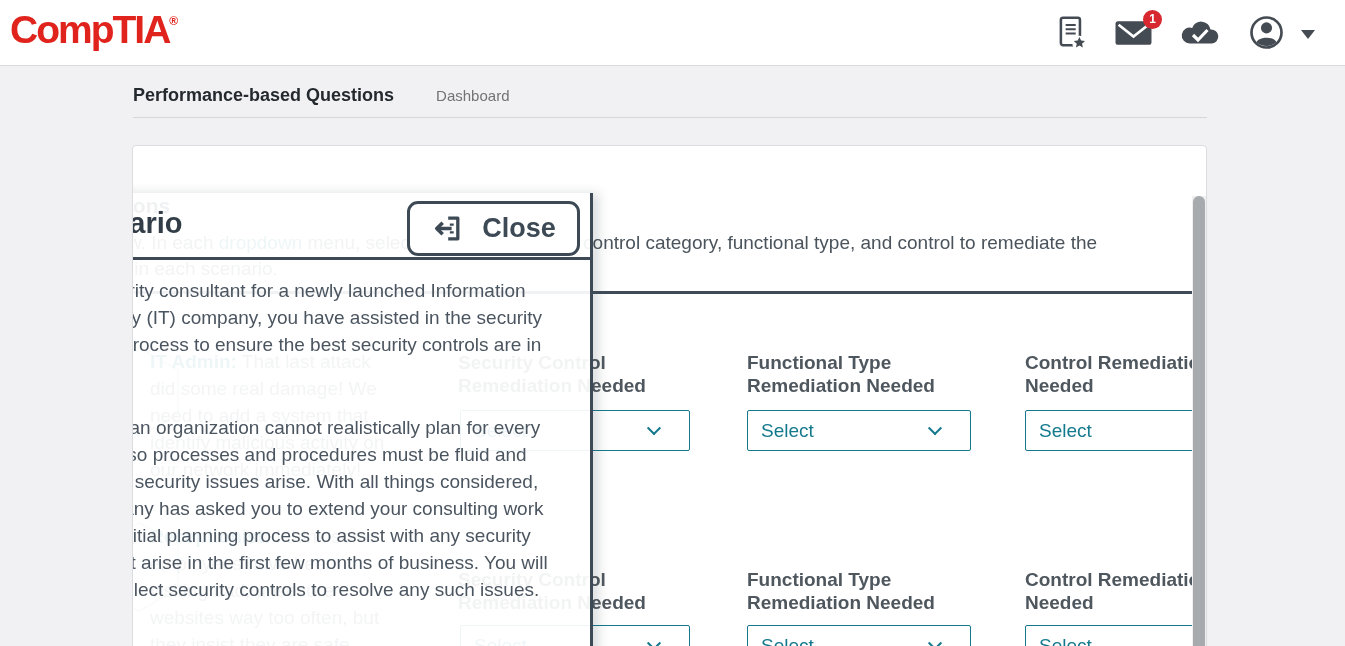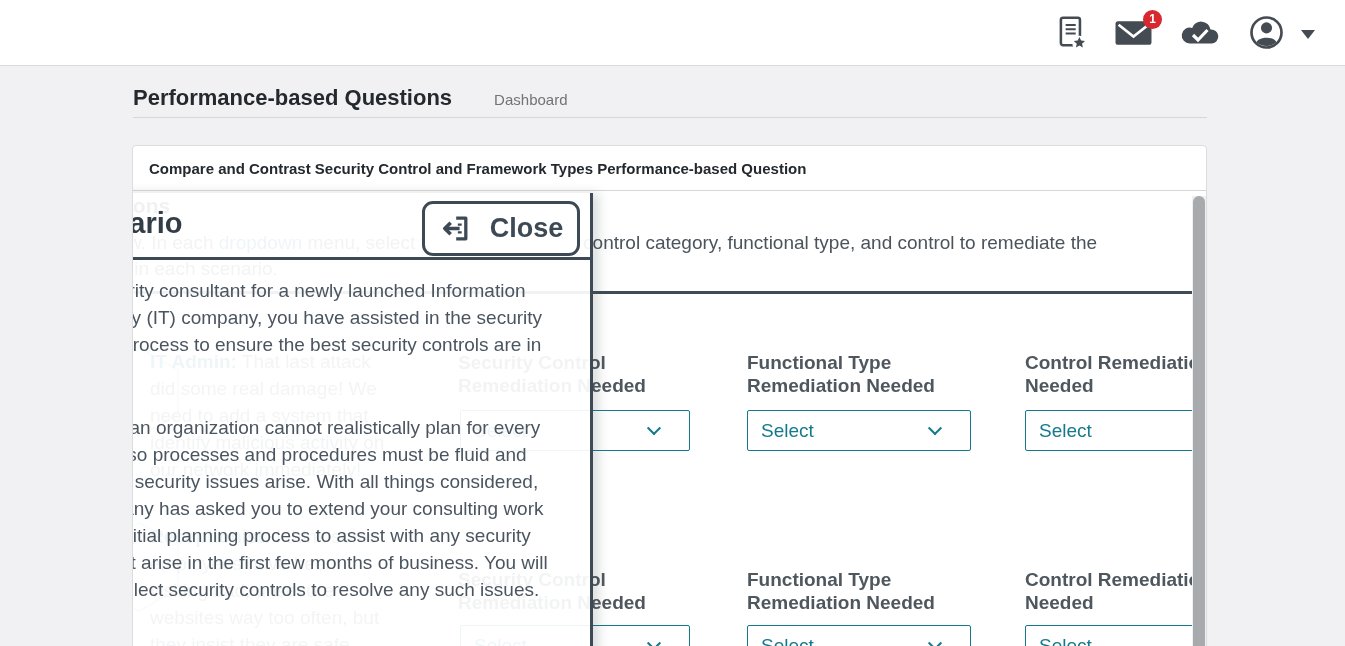--- a/index.html
+++ b/index.html
@@ -16,21 +16,21 @@
   .topicons { position:absolute; right:30px; top:14px; display:flex; align-items:center; gap:28px; }
   .ticon { position:relative; cursor:pointer; }
   .badge { position:absolute; top:-9px; right:-10px; width:19px; height:19px; border-radius:50%;
            background:#d7282f; color:#fff; font-size:12px; font-weight:bold;
            display:flex; align-items:center; justify-content:center; }
   .caret { width:0; height:0; border-left:7px solid transparent; border-right:7px solid transparent;
            border-top:9px solid #454b52; margin-left:-12px; cursor:pointer; }
 
   
   .pagehead { position:absolute; left:133px; top:85px; display:flex; align-items:baseline; z-index:5; }
-  .pagetitle { font-size:22px; font-weight:bold; color:#24292e; }
+  .pagetitle { font-size:18px; font-weight:bold; color:#24292e; }
   .breadcrumb { font-size:15px; color:#737373; margin-left:42px; cursor:pointer; }
   .pagerule { position:absolute; left:133px; top:117px; width:1074px; height:1px; background:#d4d6db; }
 
   
   .card { position:absolute; left:132px; top:145px; width:1075px; height:520px;
           background:#ffffff; border:1px solid #dbdcdf; border-radius:4px; overflow:hidden; }
   .cardhead { position:absolute; left:0; top:0; width:100%; height:45px;
               border-bottom:1px solid #d6d7da; }
   .cardtitle { position:absolute; left:16px; top:14px; font-size:15px; font-weight:bold; color:#24292e; }
 
@@ -50,38 +50,39 @@
           transform:rotate(45deg) translate(-2px,-2px); }
   .hex { stroke:#86959f; fill:none; stroke-width:2px; opacity:.55; }
 
   
   .modal { position:absolute; left:-113px; top:47px; width:573px; height:480px;
            background:rgba(255,255,255,0.93); border-right:3px solid #3d4a55;
            box-shadow:6px 0 10px rgba(60,70,80,0.18); z-index:3; }
   .modalhead { position:absolute; left:0; top:0; width:100%; height:67px;
                border-bottom:3px solid #3d4a55; }
   .modaltitle { position:absolute; left:40px; top:14px; font-size:29px; font-weight:bold; color:#333d47; }
-  .closebtn { position:absolute; right:10px; top:8px; width:158px; height:55px;
+  .closebtn { position:absolute; right:10px; top:8px; width:173px; height:55px;
               background:#ffffff; border:3px solid #3d4a55; border-radius:11px;
               display:flex; align-items:center; justify-content:center; gap:18px; cursor:pointer; }
   .closebtn span { font-size:27px; font-weight:600; color:#3d4a55; }
   .modalbody { position:absolute; left:25px; top:84px; width:540px;
                font-size:19px; line-height:27px; color:#4b5560; }
   .modalbody .ln { white-space:nowrap; }
   .pgap { height:29px; }
 
   
   .sbar { position:absolute; right:0; top:50px; width:14px; height:470px; background:#f0f0f1; z-index:6; }
   .sthumb { position:absolute; left:1px; top:0; width:12px; height:470px; background:#a7abae;
             border-radius:7px; cursor:pointer; }
 </style>
 </head>
 <body>
 
 <div class="topbar">
+  <div class="logo"><span>CompTIA</span><sup>®</sup></div>
 
   <div class="topicons">
     <div class="ticon">
       <svg width="30" height="36" viewBox="0 0 28 34">
         <rect x="3.5" y="2.5" width="18" height="26" rx="2" fill="none" stroke="#454b52" stroke-width="2.4"></rect>
         <path d="M8 9.5h9.5M8 13.5h9.5M8 17.5h9.5" stroke="#454b52" stroke-width="2" fill="none"></path>
         <circle cx="21" cy="26.5" r="6.8" fill="#ffffff"></circle>
         <path d="M21 20.8l1.6 3.4 3.7.4-2.8 2.5.8 3.6-3.3-1.9-3.3 1.9.8-3.6-2.8-2.5 3.7-.4z" fill="#454b52"></path>
       </svg>
     </div>
@@ -109,23 +110,20 @@
   </div>
 </div>
 
 <div class="pagehead">
   <div class="pagetitle">Performance-based Questions</div>
   <div class="breadcrumb">Dashboard</div>
 </div>
 <div class="pagerule"></div>
 
 <div class="card">
-  <div class="cardhead">
-    <div class="cardtitle">Compare and Contrast Security Control and Framework Types Performance-based Question</div>
-  </div>
 
   <div class="base">
 
     <div class="abs instr-head" style="left:-84px; top:2px;">Instructions</div>
 
     <div class="abs instr-line" style="left:-211px; top:40px;"><span>Read the scenarios below. In each </span><span class="instr-link">dropdown</span><span> menu, select the proper security control category, functional type, and control to remediate the</span></div>
     <div class="abs instr-line" style="left:-211px; top:66px;">security issues identified in each scenario.</div>
 
     <div class="abs sectrule" style="left:-78px; top:99px; width:1136px;"></div>
 

